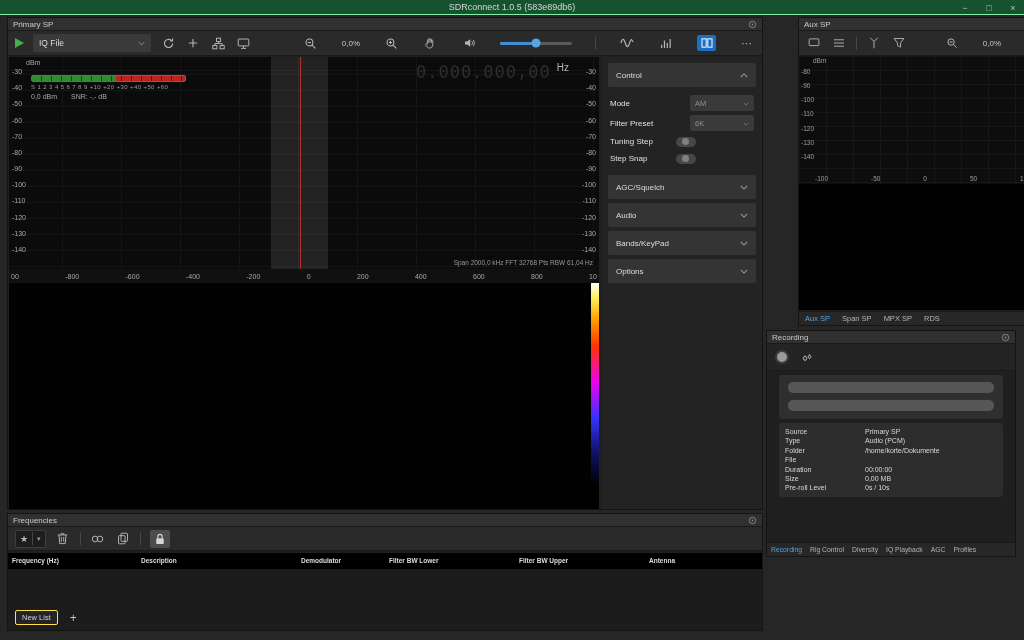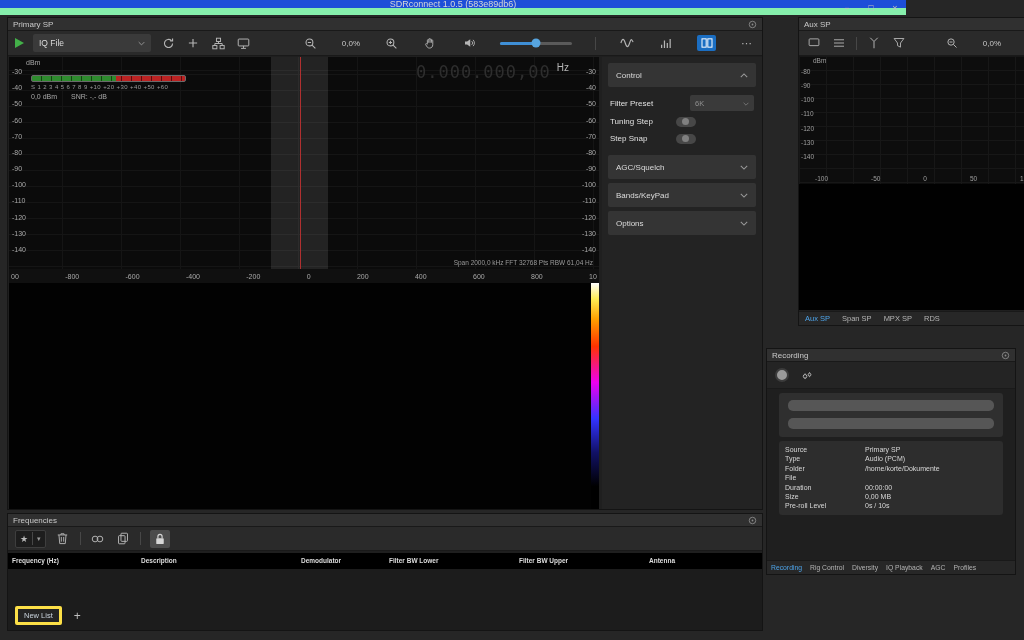--- a/index.html
+++ b/index.html
@@ -1,21 +1,21 @@
 <!DOCTYPE html>
 <html><head>
 <meta charset="utf-8">
 <style>
   * { box-sizing: border-box; margin: 0; padding: 0; }
   html,body { width:1024px; height:640px; overflow:hidden; }
   body { background:#262626; font-family:"Liberation Sans", sans-serif; color:#cfcfcf; position:relative; }
   button { background:none; border:none; padding:0; font:inherit; color:inherit; display:flex; align-items:center; justify-content:center; }
 
   
-  .titlebar { position:absolute; left:0; top:0; width:906px; height:15px; background:#1d4ed8; border-bottom:7px solid #86efac; display:flex; align-items:center; justify-content:center; font-size:9px; color:#d6d6d6; }
+  .titlebar { position:absolute; left:0; top:0; width:1024px; height:15px; background:#14532d; border-bottom:1px solid #86efac; display:flex; align-items:center; justify-content:center; font-size:9px; color:#d6d6d6; }
   .win-controls { position:absolute; right:4px; top:0; height:15px; display:flex; align-items:center; gap:10px; font-size:9px; color:#c0c0c0; }
   .win-controls button { width:14px; height:15px; font-size:9px; }
 
   
   .panel { position:absolute; background:#1f1f1f; border:1px solid #141414; }
   .panel-header { position:absolute; left:0; top:0; right:0; height:13px; background:#303030; border-bottom:1px solid #191919; display:flex; align-items:center; padding:0 5px; font-size:8px; color:#c9c9c9; }
   .panel-header .detach { margin-left:auto; }
   .toolbar { position:absolute; left:0; right:0; top:13px; height:25px; background:#2a2a2a; border-bottom:1px solid #191919; display:flex; align-items:center; padding:0 7px; gap:9px; }
   .vsep { width:1px; height:13px; background:#474747; }
   .tbtn { width:16px; height:18px; }
@@ -82,21 +82,21 @@
   .aux-yticks.left { left:2px; } .aux-yticks.right { right:2px; text-align:right; }
   .aux-unit { position:absolute; left:14px; top:1px; font-size:6.5px; color:#9f9f9f; }
   .aux-xticks { position:absolute; left:16px; right:16px; bottom:1px; height:10px; display:flex; justify-content:space-between; align-items:center; font-size:6.5px; color:#9f9f9f; }
   .aux-waterfall { position:absolute; left:0; top:166px; width:248px; bottom:15px; background:#010101; }
   .aux-waterfall .grad-bar { width:5px; }
   .tabs { display:flex; align-items:center; gap:12px; padding-left:6px; font-size:7.5px; color:#b3b3b3; }
   .tabs span:first-child { color:#4da3e8; }
   .aux-tabs { position:absolute; left:0; right:0; bottom:0; height:14px; background:#272727; border-top:1px solid #191919; }
 
   
-  #recording { left:766px; top:348px; width:250px; height:227px; }
+  #recording { left:766px; top:330px; width:250px; height:227px; }
   .rec-controls { position:absolute; left:0; right:0; top:13px; height:27px; display:flex; align-items:center; gap:10px; padding:0 8px; background:#242424; border-bottom:1px solid #1a1a1a; }
   .rec-btn { width:14px; height:14px; border-radius:50%; background:#9a9a9a; border:2px solid #3c3c3c; }
   .vu-box { position:absolute; left:12px; right:12px; top:44px; height:44px; background:#2f2f2f; border-radius:3px; padding:7px 9px; }
   .vu-bar { height:11px; background:#565656; border-radius:5px; margin-bottom:7px; }
   .info-box { position:absolute; left:12px; right:12px; top:92px; height:74px; background:#2d2d2d; border-radius:3px; padding:4px 6px; }
   .rec-row { display:flex; font-size:7px; color:#d8d8d8; line-height:9.4px; }
   .rec-row .rl { width:80px; flex:none; }
   .rec-tabs { position:absolute; left:0; right:0; bottom:0; height:14px; background:#272727; border-top:1px solid #191919; gap:8px; font-size:6.8px; padding-left:4px; }
 
   
@@ -106,21 +106,21 @@
   .star-glyph { color:#b9b9b9; font-size:9px; }
   .chev-glyph { color:#9a9a9a; font-size:7px; }
   .lock-btn { width:20px; height:18px; background:#4c4c4c; border-radius:2px; }
   .freq-cols { position:absolute; left:0; right:0; top:39px; height:16px; background:#000; }
   .freq-cols span { position:absolute; top:0; line-height:16px; font-size:6.5px; font-weight:bold; color:#dddddd; }
   .freq-cols span:nth-child(1){left:4px;} .freq-cols span:nth-child(2){left:133px;}
   .freq-cols span:nth-child(3){left:293px;} .freq-cols span:nth-child(4){left:381px;}
   .freq-cols span:nth-child(5){left:511px;} .freq-cols span:nth-child(6){left:641px;}
   .freq-body { position:absolute; left:0; right:0; top:55px; bottom:0; background:#1c1c1c; }
   .freq-bottom { position:absolute; left:7px; bottom:5px; display:flex; align-items:center; gap:12px; }
-  .new-list-btn { border:3px solid #fde047; border-radius:2px; padding:2px 6px; font-size:7.5px; color:#c9d3dd; background:#242424; }
+  .new-list-btn { border:1px solid #fde047; border-radius:2px; padding:2px 6px; font-size:7.5px; color:#c9d3dd; background:#242424; }
   .plus-btn { font-size:12px; color:#c0c0c0; }
 </style>
 </head>
 <body>
 
 <div class="titlebar">
   <span>SDRconnect 1.0.5 (583e89db6)</span>
   <div class="win-controls">
     <button>−</button>
     <button>□</button>
@@ -308,20 +308,29 @@
       <span>Control</span>
       <span class="schev">
         <svg width="8" height="5" viewBox="0 0 10 6">
             <path d="M1 5l4-4 4 4" fill="none" stroke="#9a9a9a" stroke-width="1.3"></path>
           </svg>
       </span>
     </div>
 
     <div class="ctl-rows">
       <div class="ctl-row h20">
+        <span>Mode</span>
+        <div class="mini-select">
+          <span>AM</span>
+          <span class="cchev"><svg width="6" height="4" viewBox="0 0 10 6">
+                <path d="M1 1l4 4 4-4" fill="none" stroke="#7d7d7d" stroke-width="1.4"></path>
+              </svg></span>
+        </div>
+      </div>
+      <div class="ctl-row h20">
         <span>Filter Preset</span>
         <div class="mini-select">
           <span>6K</span>
           <span class="cchev"><svg width="6" height="4" viewBox="0 0 10 6">
                 <path d="M1 1l4 4 4-4" fill="none" stroke="#7d7d7d" stroke-width="1.4"></path>
               </svg></span>
         </div>
       </div>
       <div class="ctl-row h17">
         <span>Tuning Step</span>
@@ -333,20 +342,26 @@
       </div>
     </div>
 
     <div class="section-bar">
       <span>AGC/Squelch</span>
       <span class="schev"><svg width="8" height="5" viewBox="0 0 10 6">
             <path d="M1 1l4 4 4-4" fill="none" stroke="#9a9a9a" stroke-width="1.3"></path>
           </svg></span>
     </div>
     <div class="section-bar">
+      <span>Audio</span>
+      <span class="schev"><svg width="8" height="5" viewBox="0 0 10 6">
+            <path d="M1 1l4 4 4-4" fill="none" stroke="#9a9a9a" stroke-width="1.3"></path>
+          </svg></span>
+    </div>
+    <div class="section-bar">
       <span>Bands/KeyPad</span>
       <span class="schev"><svg width="8" height="5" viewBox="0 0 10 6">
             <path d="M1 1l4 4 4-4" fill="none" stroke="#9a9a9a" stroke-width="1.3"></path>
           </svg></span>
     </div>
     <div class="section-bar">
       <span>Options</span>
       <span class="schev"><svg width="8" height="5" viewBox="0 0 10 6">
             <path d="M1 1l4 4 4-4" fill="none" stroke="#9a9a9a" stroke-width="1.3"></path>
           </svg></span>

